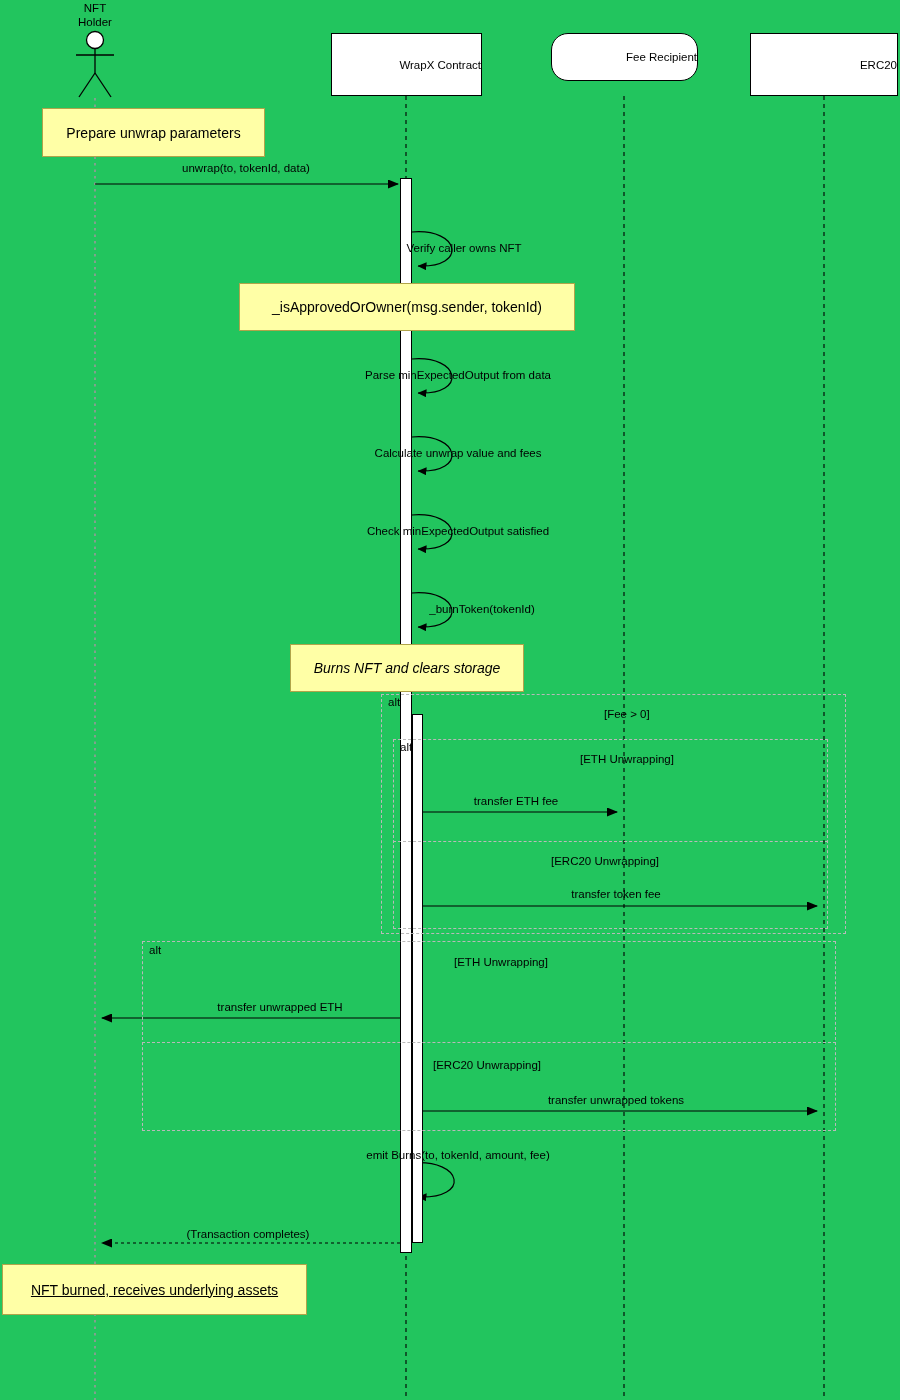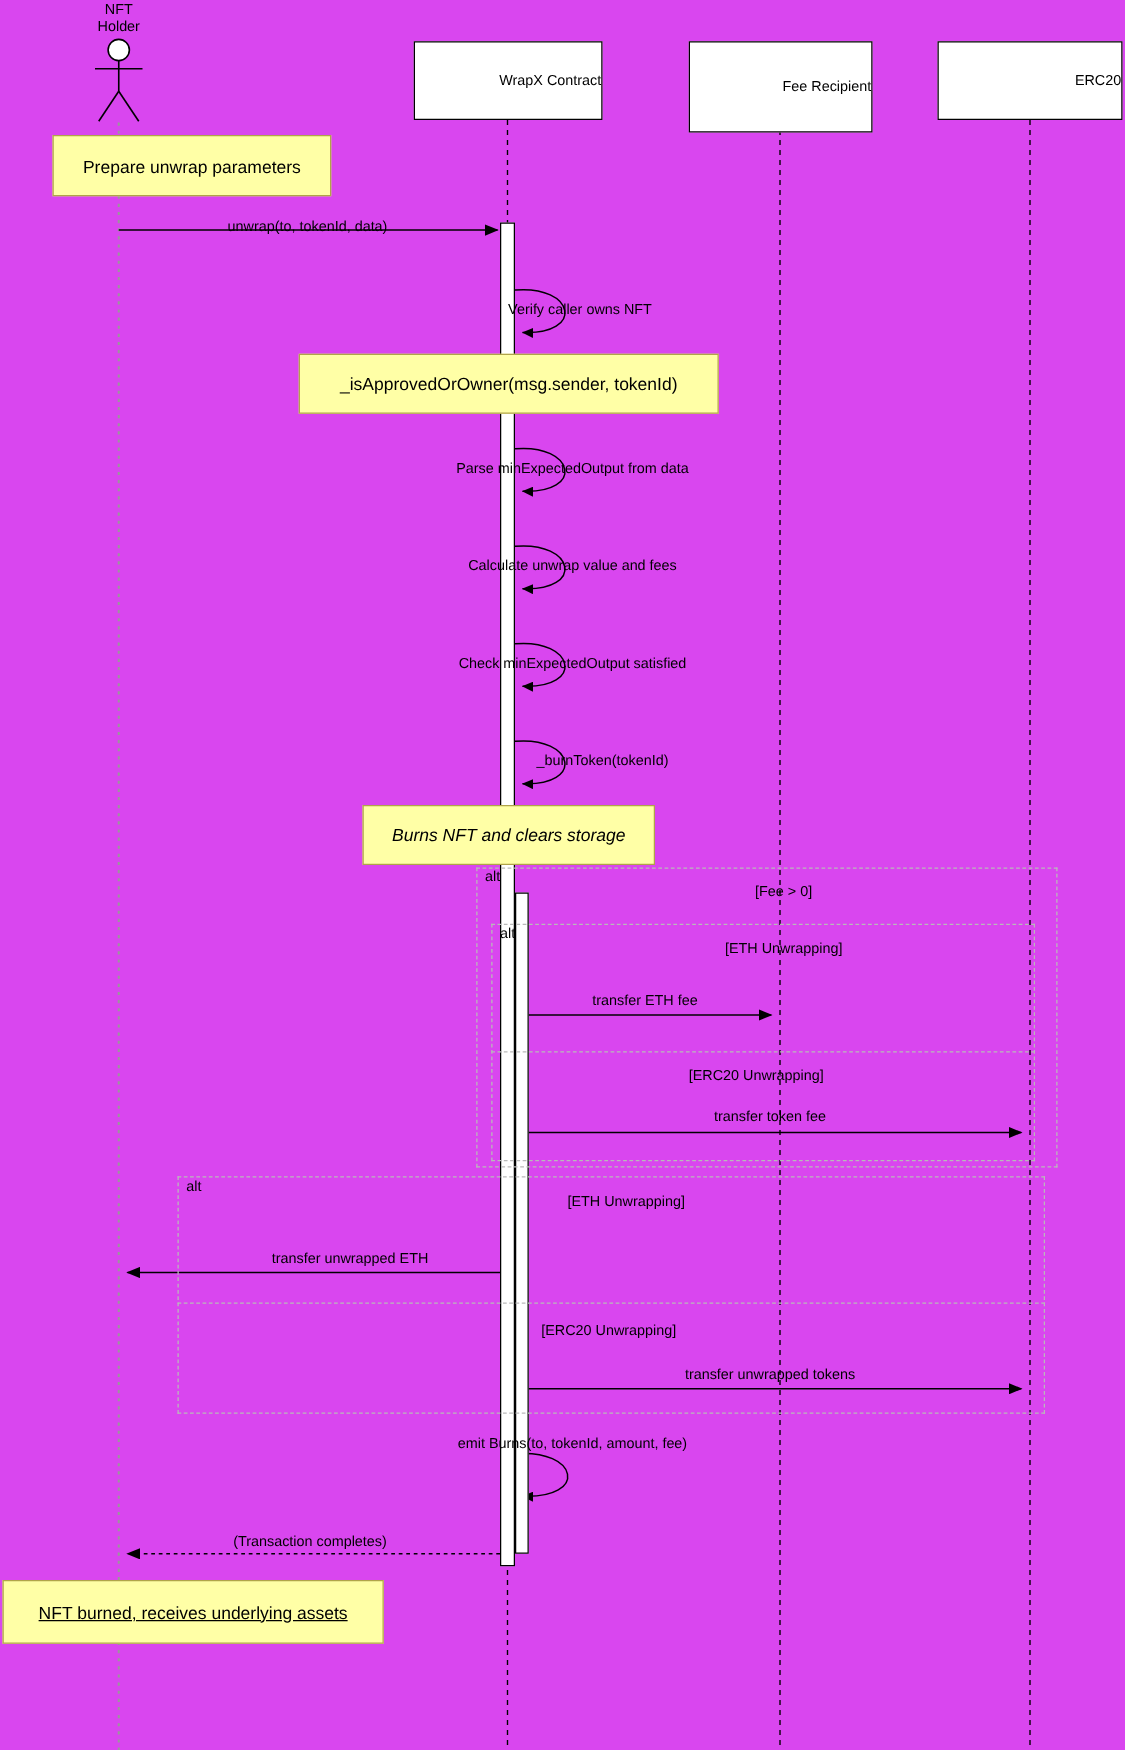--- a/index.html
+++ b/index.html
@@ -9,21 +9,21 @@
   }
   body {
     font-family: "Liberation Sans", sans-serif;
     -webkit-font-smoothing: antialiased;
   }
   #canvas {
     position: relative;
     width: 900px;
     height: 1400px;
     overflow: hidden;
-    background: #d946ef;
+    background: #22c55e;
   }
   #svg-layer {
     position: absolute;
     left: 0;
     top: 0;
     width: 900px;
     height: 1400px;
   }
   .participant-box {
     position: absolute;
@@ -154,21 +154,21 @@
 
   <div class="actor-name" style="left:55px; top:2px; width:80px;">
     <div>NFT</div>
     <div>Holder</div>
   </div>
 
   <div class="participant-box" style="left:331px; top:33px; width:151px; height:63px;">
     <span class="participant-label">WrapX Contract</span>
   </div>
 
-  <div class="participant-box" style="left:551px; top:33px; width:147px; height:73px;">
+  <div class="participant-box" style="left:551px; top:33px; width:147px; height:48px;border-radius:17px;">
     <span class="participant-label">Fee Recipient</span>
   </div>
 
   <div class="participant-box" style="left:750px; top:33px; width:148px; height:63px;">
     <span class="participant-label">ERC20</span>
   </div>
 
   <div class="activation" style="left:400px; top:178px; width:12px; height:1075px;"></div>
   <div class="activation" style="left:412px; top:714px; width:11px; height:529px;"></div>
 
@@ -197,21 +197,21 @@
   </div>
 
   <div class="note-box" style="left:290px; top:644px; width:234px; height:48px;font-style:italic;">
     <span class="note-label">Burns NFT and clears storage</span>
   </div>
 
   <div class="note-box" style="left:2px; top:1264px; width:305px; height:51px;text-decoration:underline;">
     <span class="note-label">NFT burned, receives underlying assets</span>
   </div>
 
-  <div class="msg-label" style="left:246px; top:176px;">unwrap(to, tokenId, data)</div>
+  <div class="msg-label" style="left:246px; top:162px;">unwrap(to, tokenId, data)</div>
 
   <div class="msg-label" style="left:458px; top:242px;padding-left:12px;">Verify caller owns NFT</div>
 
   <div class="msg-label" style="left:458px; top:369px;">Parse minExpectedOutput from data</div>
 
   <div class="msg-label" style="left:458px; top:447px;">Calculate unwrap value and fees</div>
 
   <div class="msg-label" style="left:458px; top:525px;">Check minExpectedOutput satisfied</div>
 
   <div class="msg-label" style="left:458px; top:603px;margin-left:24px;">_burnToken(tokenId)</div>

